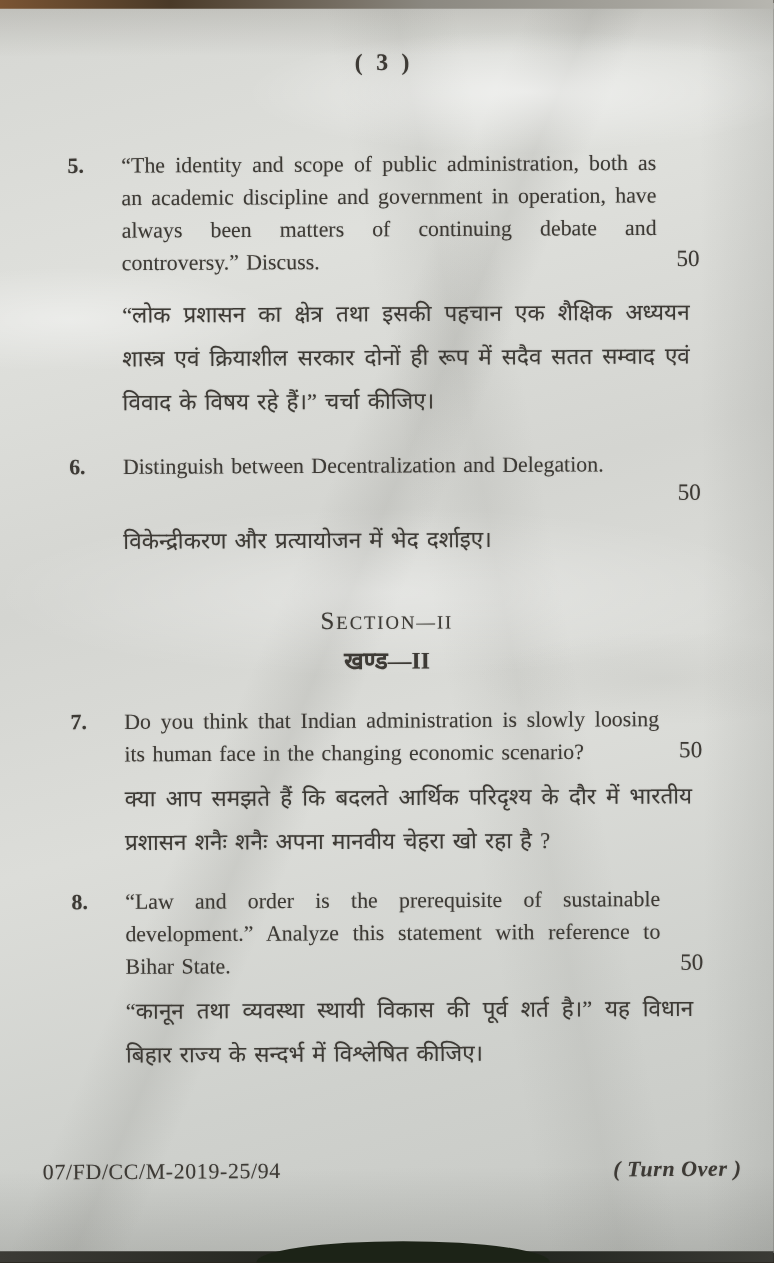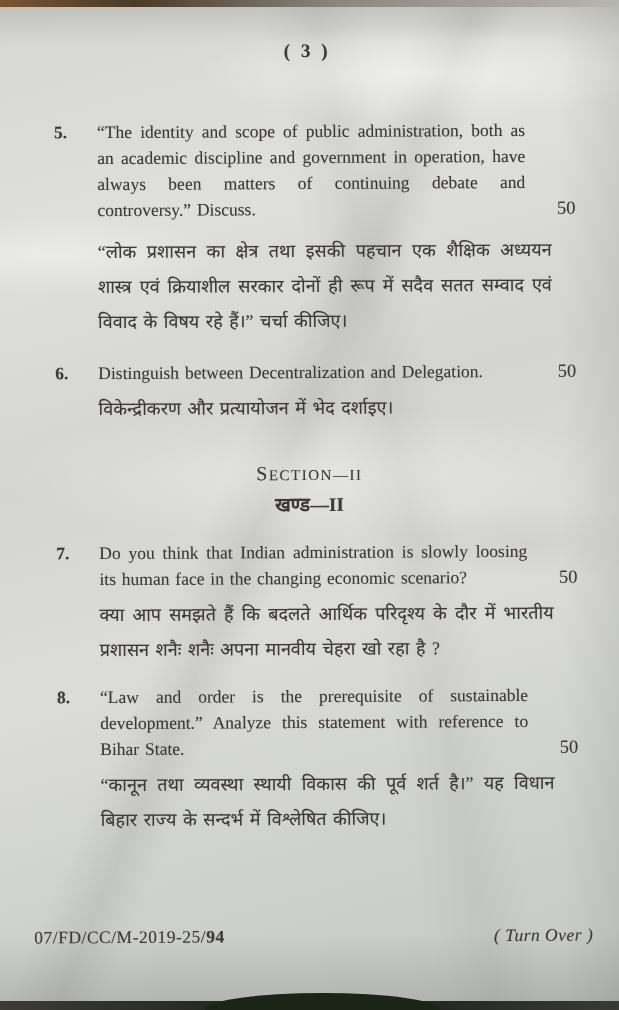--- a/index.html
+++ b/index.html
@@ -102,23 +102,24 @@
     flex: 1;
     text-align: justify;
     font-size: 17.5px;
     line-height: 26px;
     word-spacing: 1.5px;
   }
   .q-marks {
     flex: none;
     width: 50px;
     align-self: flex-end;
-    text-align: right;
+    text-align: center;
     font-size: 18.5px;
     line-height: 26px;
+    margin-top: 24px;
   }
   .q-hi {
     margin: 12px 24px 0 43px;
     font-size: 18px;
     line-height: 35px;
     text-align: justify;
     word-spacing: 2px;
   }
   .q5 { margin-top: 56px; }
   .q6 { margin-top: 20px; }
@@ -150,26 +151,27 @@
     top: 922px;
     display: flex;
     justify-content: space-between;
     align-items: baseline;
     font-size: 17.5px;
   }
   .footer-code {
     letter-spacing: 0.5px;
   }
   .footer-code .bold {
-    font-weight: 700;
+    font-weight: 400;
   }
   .turn-over {
     font-style: italic;
     font-size: 17.5px;
     letter-spacing: 0.5px;
+    font-weight: bold;
   }
 </style>
 </head>
 <body>
 
 <div class="photo-frame">
   <div class="paper">
     <div class="sheet-content">
 
       <div class="page-number">( 3 )</div>

